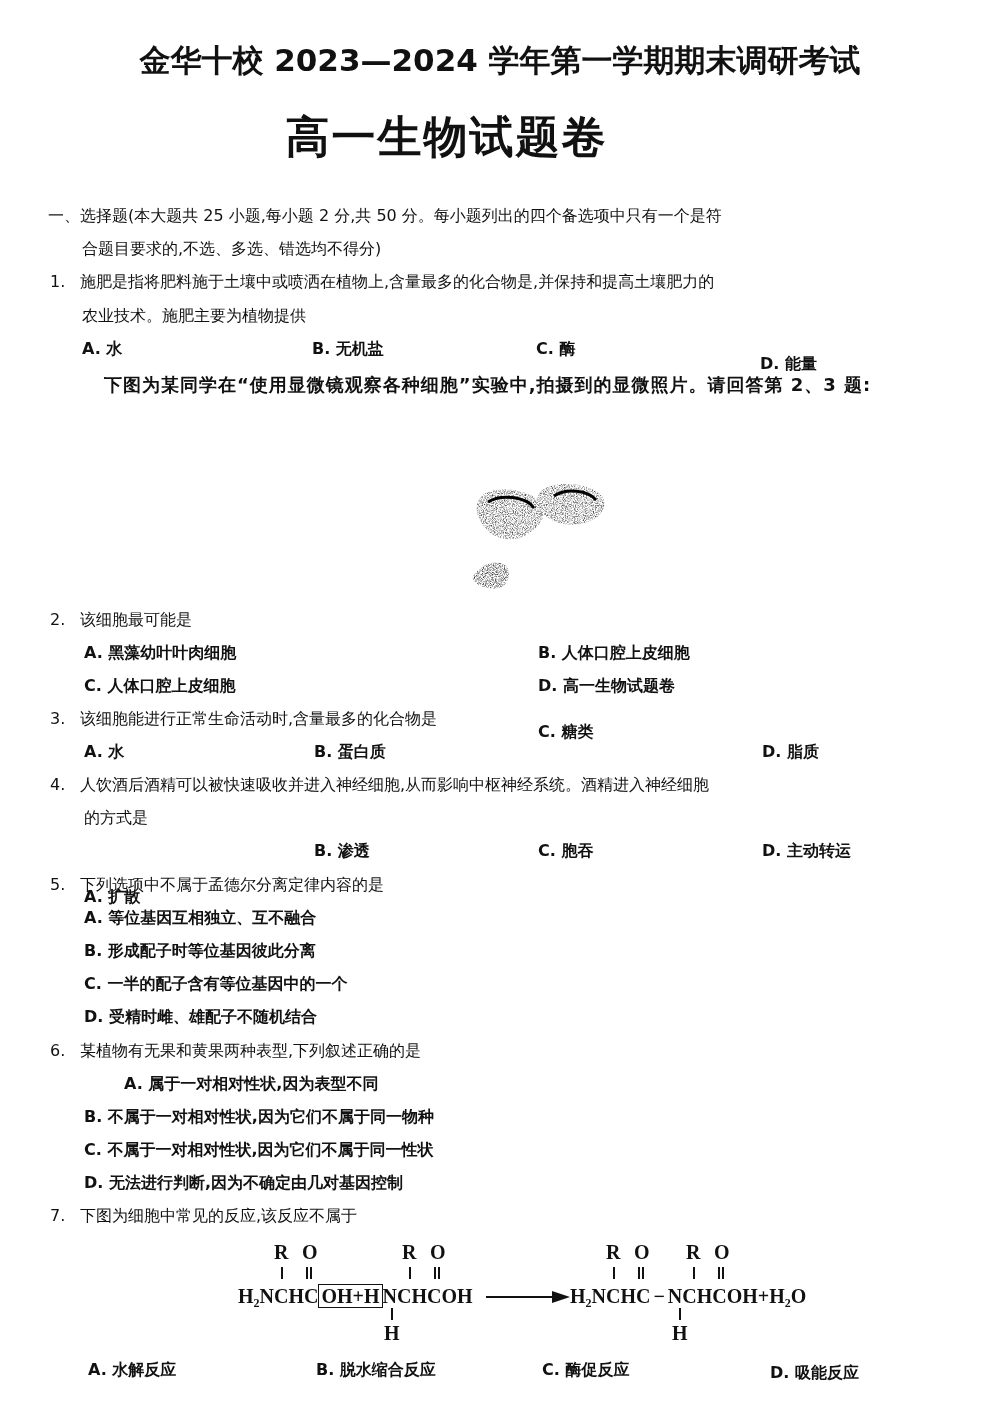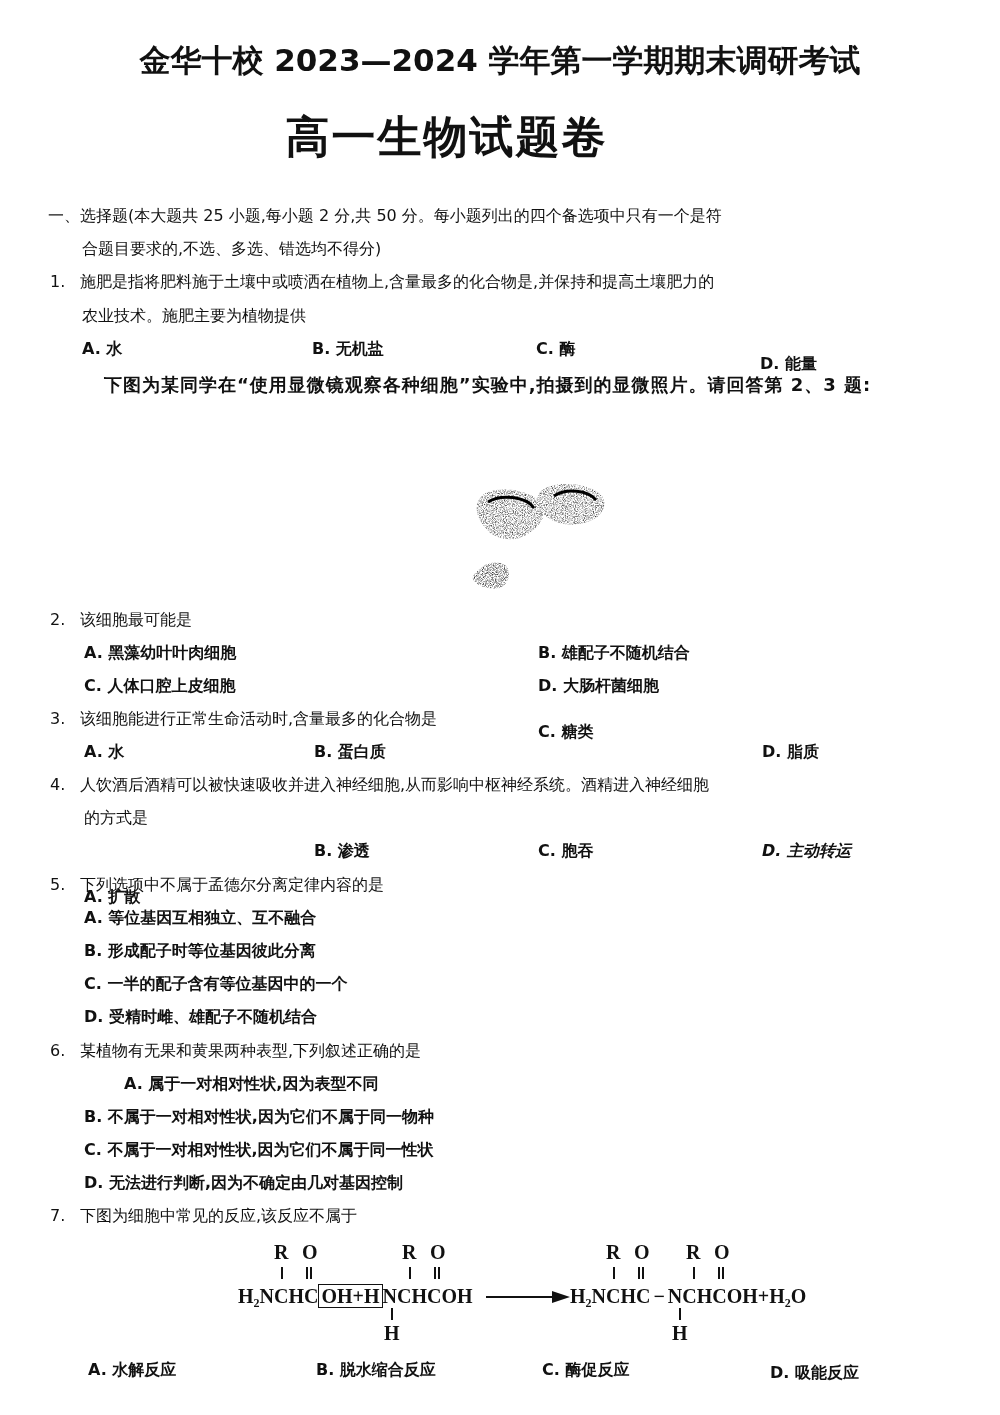--- a/index.html
+++ b/index.html
@@ -57,42 +57,42 @@
     </g>
     <path d="M28 32 C40 24,66 26,74 38" stroke="#000" stroke-width="3" fill="none"></path>
     <path d="M94 26 C106 18,128 20,136 30" stroke="#000" stroke-width="3" fill="none"></path>
   </svg>
 </div>
 
 <div>
   <div class="abs line" style="left:50px; top:610px;">2.</div>
   <div class="abs line" style="left:80px; top:610px;">该细胞最可能是</div>
   <div class="abs opt" style="left:84px; top:643px;">A. 黑藻幼叶叶肉细胞</div>
-  <div class="abs opt" style="left:538px; top:643px;">B. 雄配子不随机结合</div>
+  <div class="abs opt" style="left:538px; top:643px;">B. 人体口腔上皮细胞</div>
   <div class="abs opt" style="left:84px; top:676px;">C. 人体口腔上皮细胞</div>
-  <div class="abs opt" style="left:538px; top:676px;">D. 大肠杆菌细胞</div>
+  <div class="abs opt" style="left:538px; top:676px;">D. 高一生物试题卷</div>
 </div>
 
 <div>
   <div class="abs line" style="left:50px; top:709px;">3.</div>
   <div class="abs line" style="left:80px; top:709px;">该细胞能进行正常生命活动时,含量最多的化合物是</div>
   <div class="abs opt" style="left:84px; top:742px;">A. 水</div>
   <div class="abs opt" style="left:314px; top:742px;">B. 蛋白质</div>
   <div class="abs opt" style="left:538px; top:722px;">C. 糖类</div>
   <div class="abs opt" style="left:762px; top:742px;">D. 脂质</div>
 </div>
 
 <div>
   <div class="abs line" style="left:50px; top:775px;">4.</div>
   <div class="abs line" style="left:80px; top:775px;">人饮酒后酒精可以被快速吸收并进入神经细胞,从而影响中枢神经系统。酒精进入神经细胞</div>
   <div class="abs line" style="left:84px; top:808px;">的方式是</div>
   <div class="abs opt" style="left:84px; top:887px;">A. 扩散</div>
   <div class="abs opt" style="left:314px; top:841px;">B. 渗透</div>
   <div class="abs opt" style="left:538px; top:841px;">C. 胞吞</div>
-  <div class="abs opt" style="left:762px; top:841px;font-style:italic;">D. 主动转运</div>
+  <div class="abs opt" style="left:762px; top:841px;">D. 主动转运</div>
 </div>
 
 <div>
   <div class="abs line" style="left:50px; top:875px;">5.</div>
   <div class="abs line" style="left:80px; top:875px;">下列选项中不属于孟德尔分离定律内容的是</div>
   <div class="abs opt" style="left:84px; top:908px;">A. 等位基因互相独立、互不融合</div>
   <div class="abs opt" style="left:84px; top:941px;">B. 形成配子时等位基因彼此分离</div>
   <div class="abs opt" style="left:84px; top:974px;">C. 一半的配子含有等位基因中的一个</div>
   <div class="abs opt" style="left:84px; top:1007px;">D. 受精时雌、雄配子不随机结合</div>
 </div>

